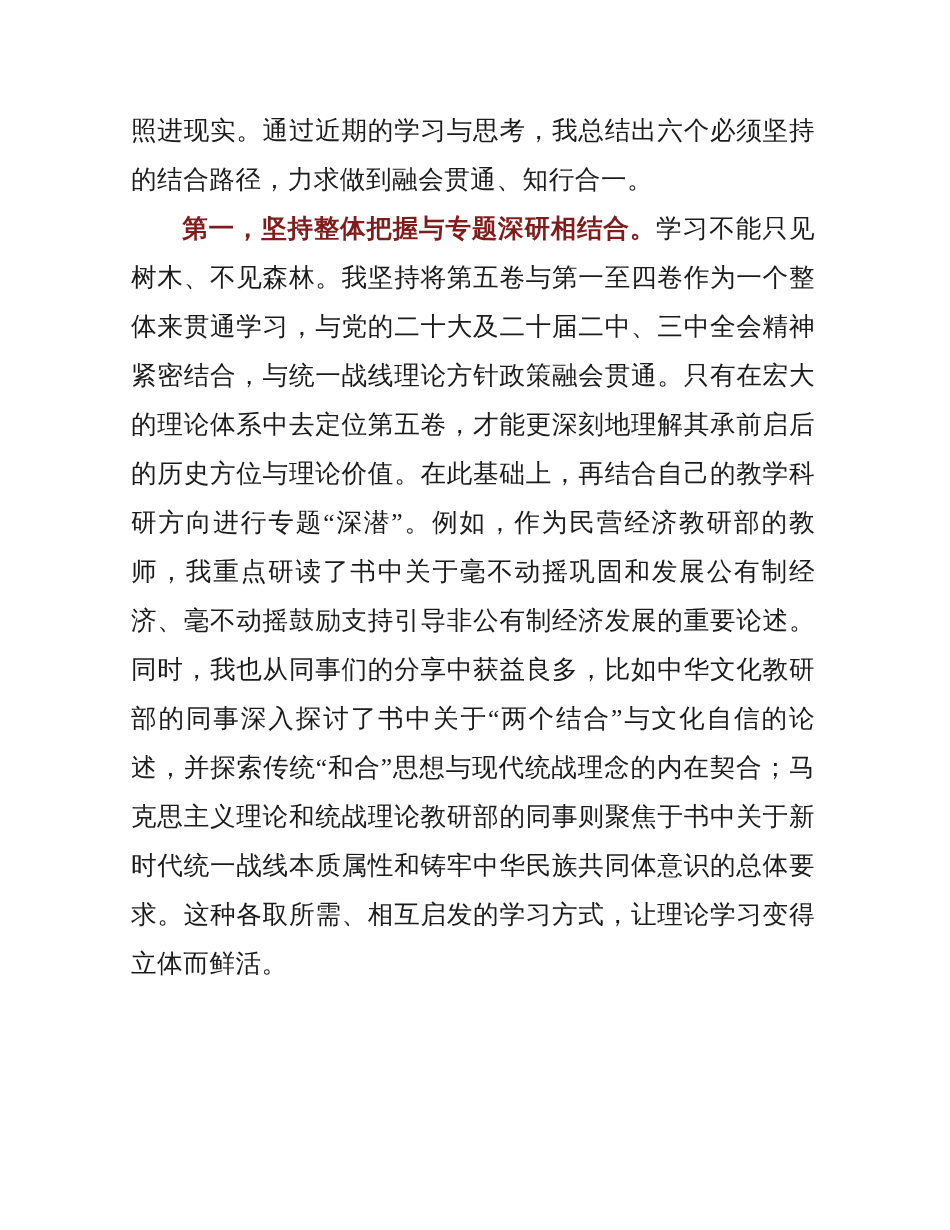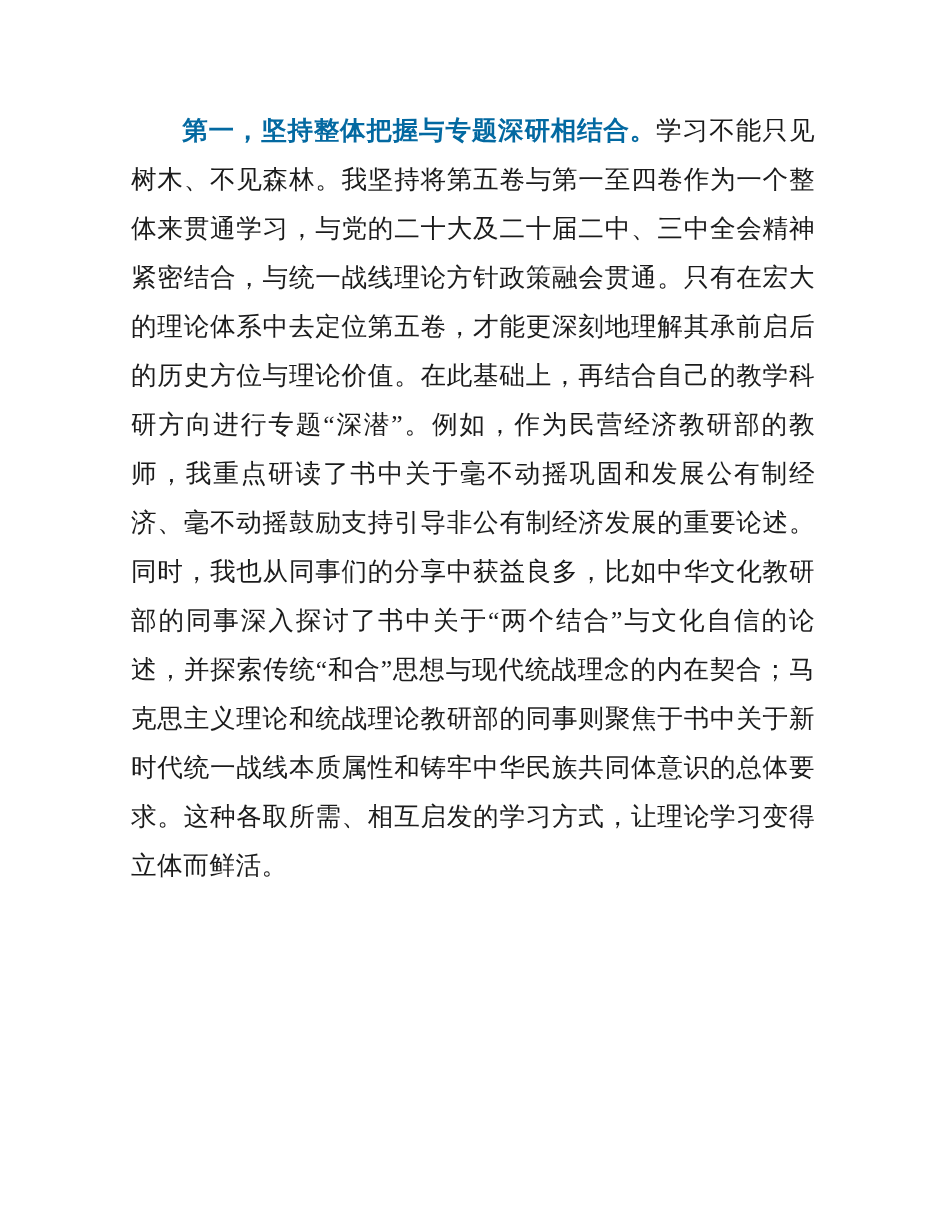--- a/index.html
+++ b/index.html
@@ -36,32 +36,35 @@
     font-weight: 400;
     -webkit-font-smoothing: antialiased;
   }
   .para.indent {
     text-indent: 2em;
   }
   .lead {
     font-weight: 700;
     font-family: "Liberation Sans", "DejaVu Sans", sans-serif;
     letter-spacing: 0.01em;
-    color: #0369a1;
+    color: #7f1d1d;
   }
   .body-run {
     font-family: "Liberation Serif", "DejaVu Serif", serif;
   }
 </style>
 </head>
 <body>
 
 <div class="page">
   <div class="text-column">
 
+    <p class="para">
+      <span class="body-run">照进现实。通过近期的学习与思考，我总结出六个必须坚持的结合路径，力求做到融会贯通、知行合一。</span>
+    </p>
 
     <p class="para indent">
       <span class="lead">第一，坚持整体把握与专题深研相结合。</span><span class="body-run">学习不能只见树木、不见森林。我坚持将第五卷与第一至四卷作为一个整体来贯通学习，与党的二十大及二十届二中、三中全会精神紧密结合，与统一战线理论方针政策融会贯通。只有在宏大的理论体系中去定位第五卷，才能更深刻地理解其承前启后的历史方位与理论价值。在此基础上，再结合自己的教学科研方向进行专题“深潜”。例如，作为民营经济教研部的教师，我重点研读了书中关于毫不动摇巩固和发展公有制经济、毫不动摇鼓励支持引导非公有制经济发展的重要论述。同时，我也从同事们的分享中获益良多，比如中华文化教研部的同事深入探讨了书中关于“两个结合”与文化自信的论述，并探索传统“和合”思想与现代统战理念的内在契合；马克思主义理论和统战理论教研部的同事则聚焦于书中关于新时代统一战线本质属性和铸牢中华民族共同体意识的总体要求。这种各取所需、相互启发的学习方式，让理论学习变得立体而鲜活。</span>
     </p>
 
 
   </div>
 </div>
 
 </body></html>

